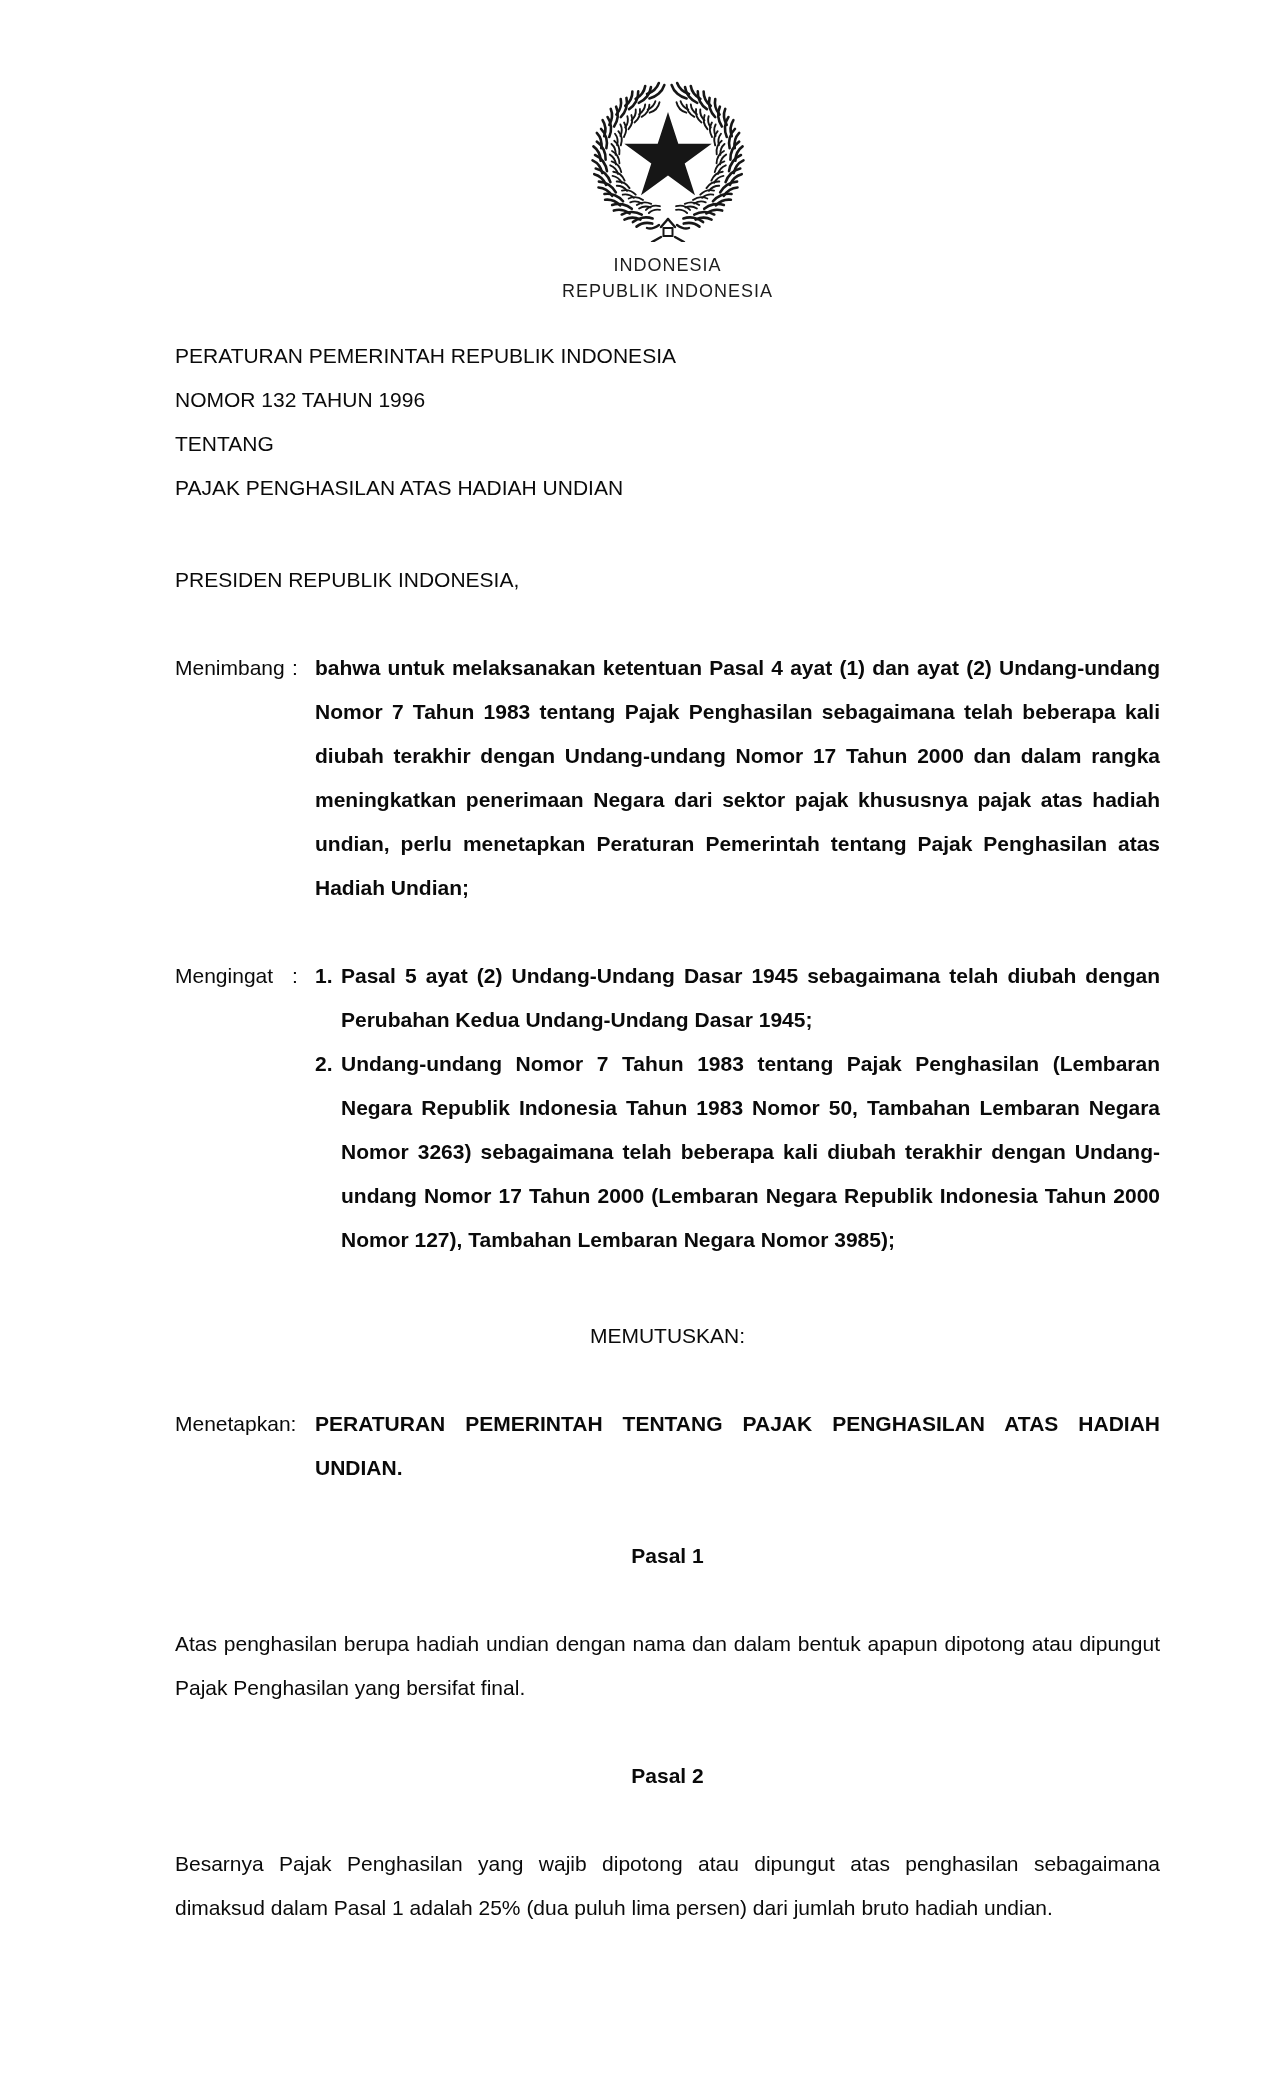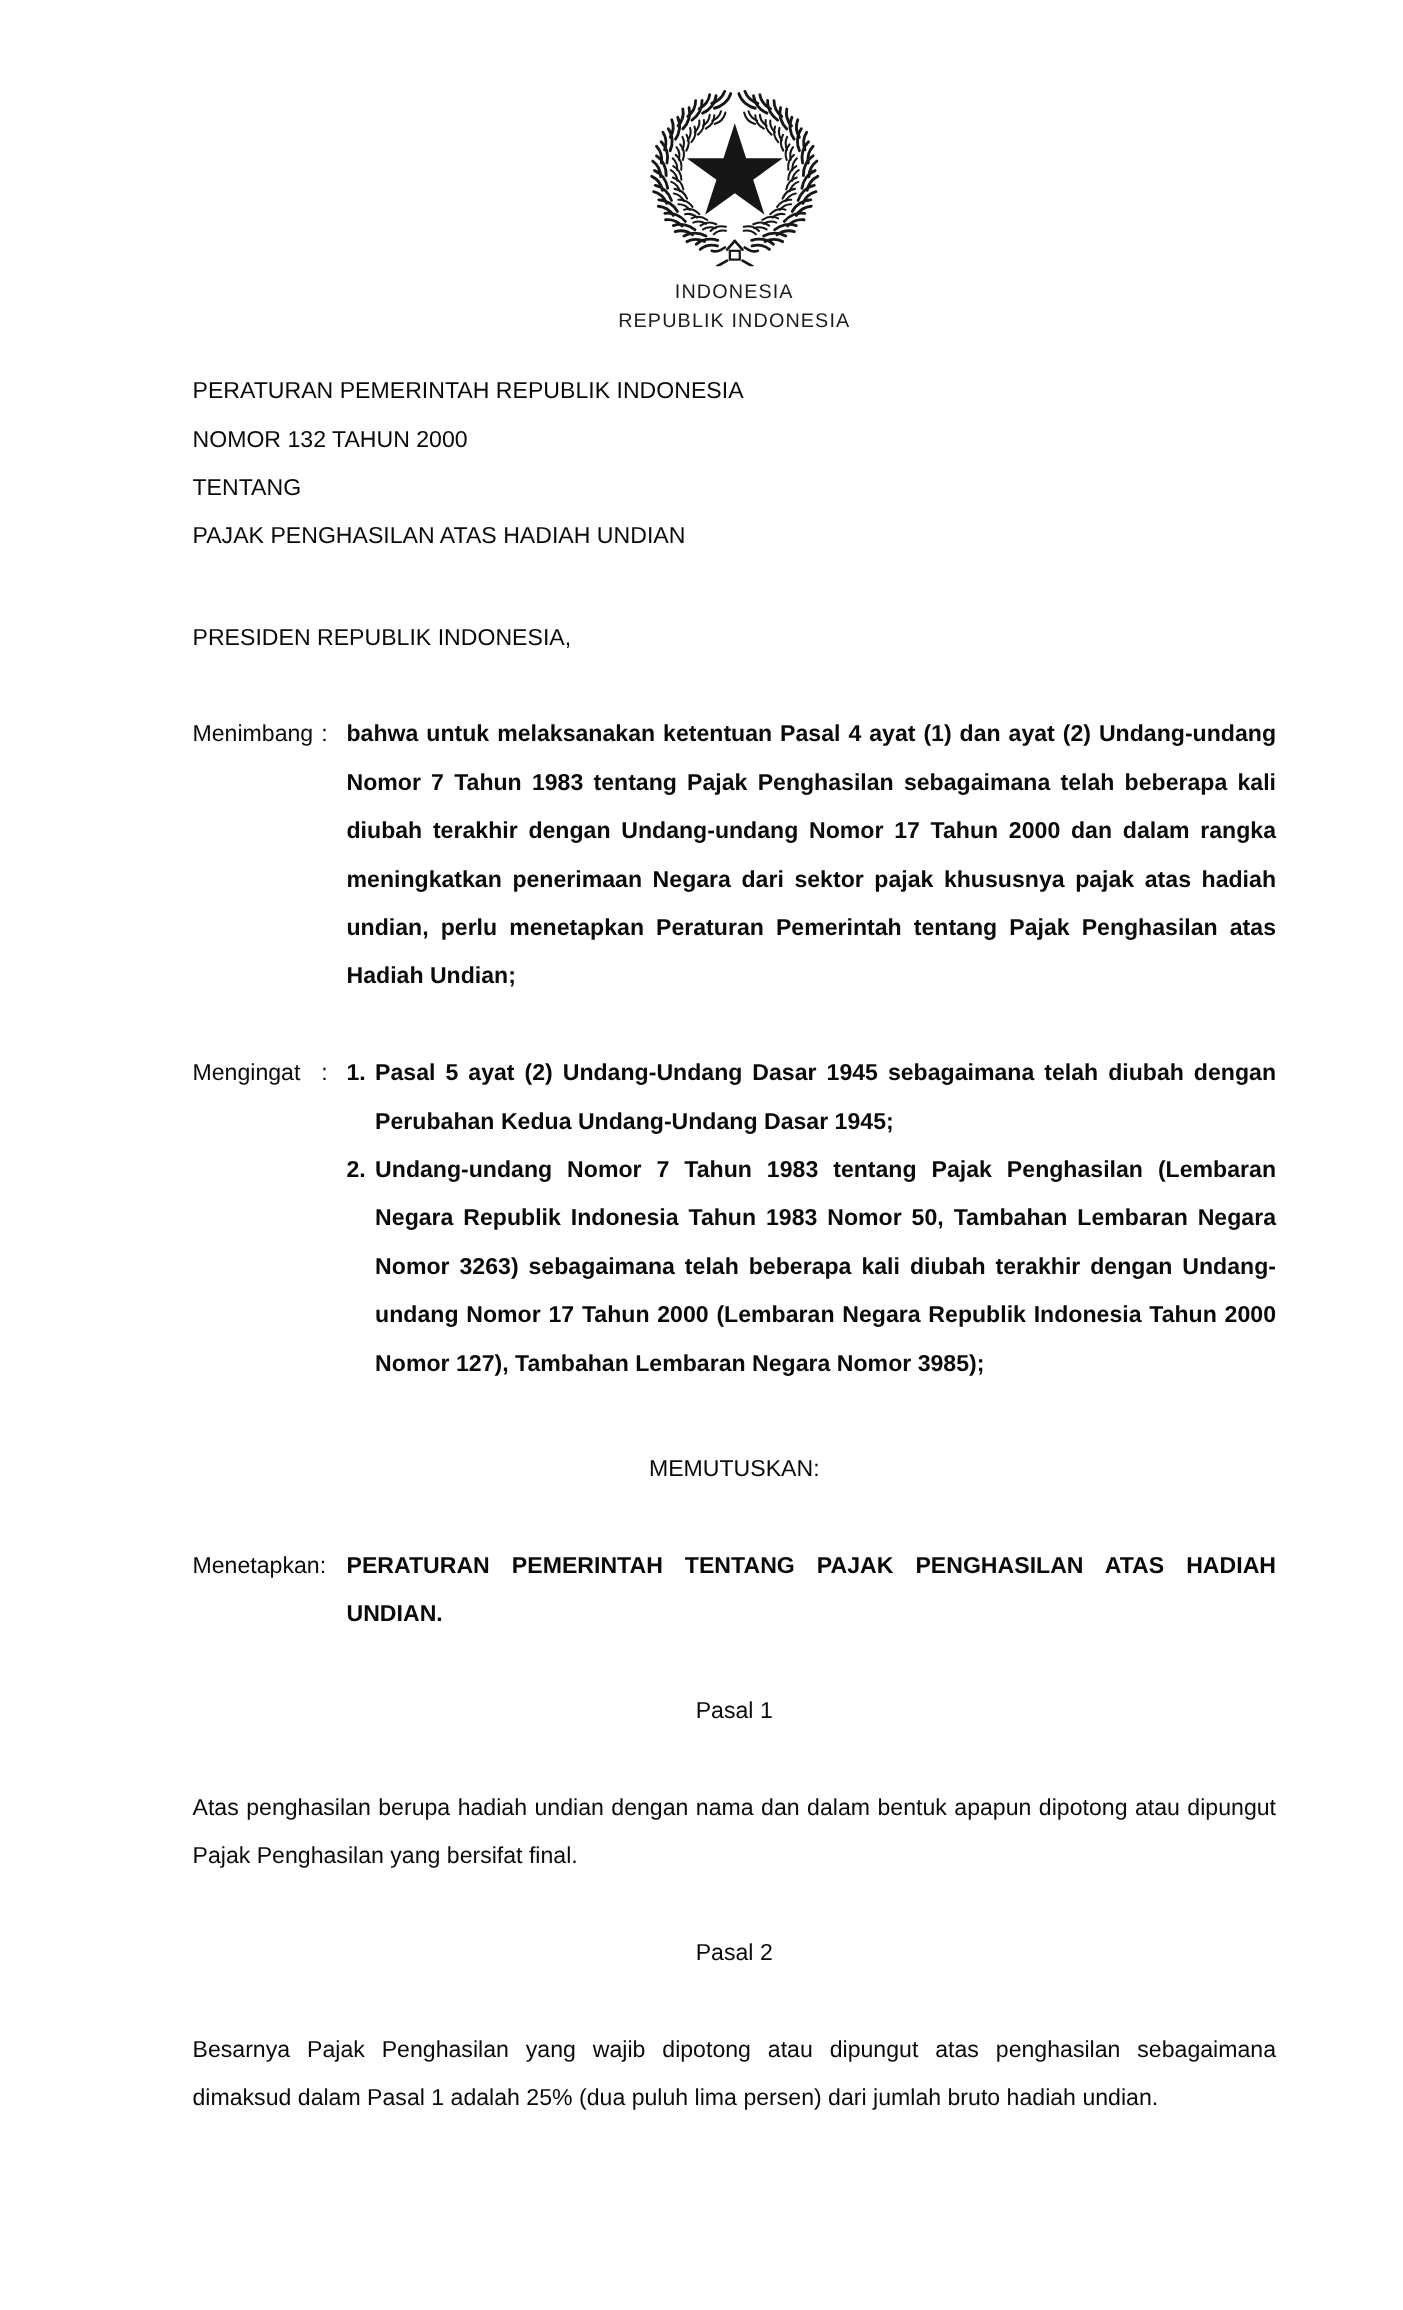--- a/index.html
+++ b/index.html
@@ -15,21 +15,21 @@
   .preamble-heading{margin-top:48px;text-align:left;}
   .hang{display:flex;margin-top:44px;}
   .hang .label{width:100px;flex:none;}
   .hang .colon{width:40px;flex:none;text-align:center;}
   .hang .text{flex:1;text-align:justify;font-weight:bold;}
   .hang .label-wide{width:140px;flex:none;}
   .num-item{display:flex;}
   .num-item .num{width:26px;flex:none;}
   .num-item .num-text{flex:1;text-align:justify;}
   .decision-heading{margin-top:52px;text-align:center;}
-  .article-heading{margin-top:44px;text-align:center;}
+  .article-heading{margin-top:44px;text-align:center;font-weight:bold;}
   .article-body{margin-top:44px;text-align:justify;}
 </style>
 </head>
 <body>
 
 <div class="content">
 
   <div class="emblem-wrap">
     <svg width="160" height="164" viewBox="0 0 160 164" aria-hidden="true">
       <g>
@@ -287,21 +287,21 @@
     </svg>
   </div>
 
   <div class="letterhead">
     <div>INDONESIA</div>
     <div>REPUBLIK INDONESIA</div>
   </div>
 
   <div class="title-block">
     <div>PERATURAN PEMERINTAH REPUBLIK INDONESIA</div>
-    <div>NOMOR 132 TAHUN 2000</div>
+    <div>NOMOR 132 TAHUN 1996</div>
     <div>TENTANG</div>
     <div>PAJAK PENGHASILAN ATAS HADIAH UNDIAN</div>
   </div>
 
   <div class="preamble-heading">PRESIDEN REPUBLIK INDONESIA,</div>
 
   <div class="hang">
     <div class="label">Menimbang</div>
     <div class="colon">:</div>
     <div class="text">bahwa untuk melaksanakan ketentuan Pasal 4 ayat (1) dan ayat (2) Undang-undang Nomor 7 Tahun 1983 tentang Pajak Penghasilan sebagaimana telah beberapa kali diubah terakhir dengan Undang-undang Nomor 17 Tahun 2000 dan dalam rangka meningkatkan penerimaan Negara dari sektor pajak khususnya pajak atas hadiah undian, perlu menetapkan Peraturan Pemerintah tentang Pajak Penghasilan atas Hadiah Undian;</div>

